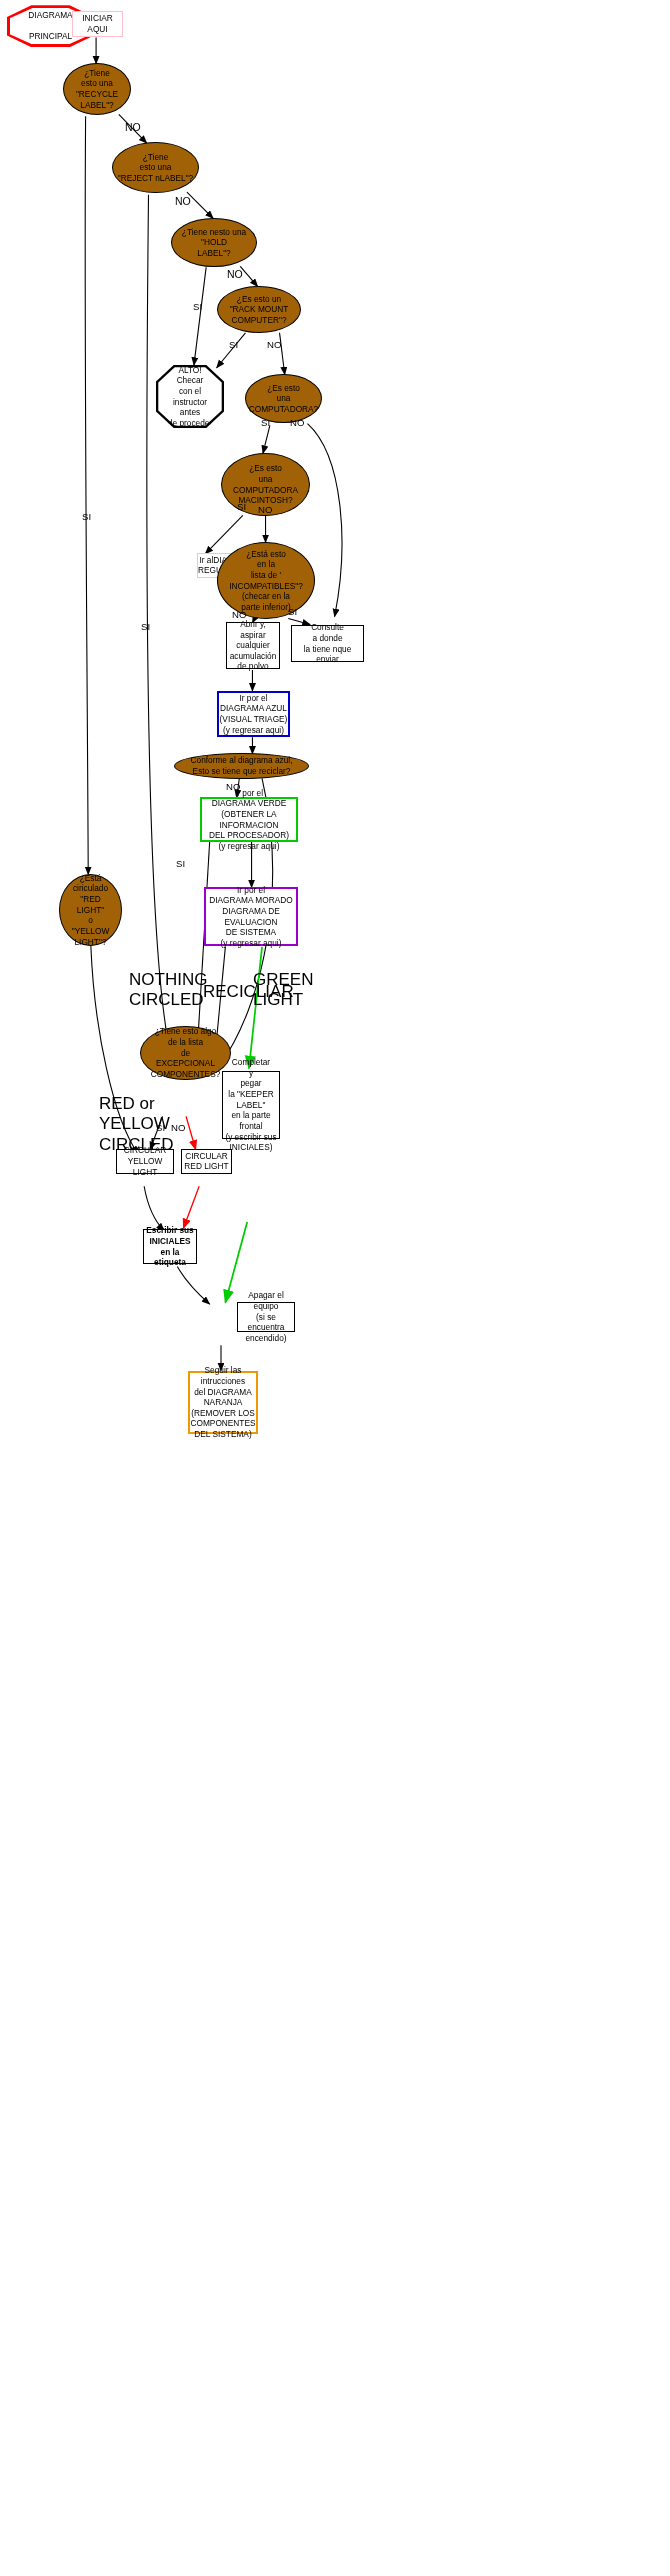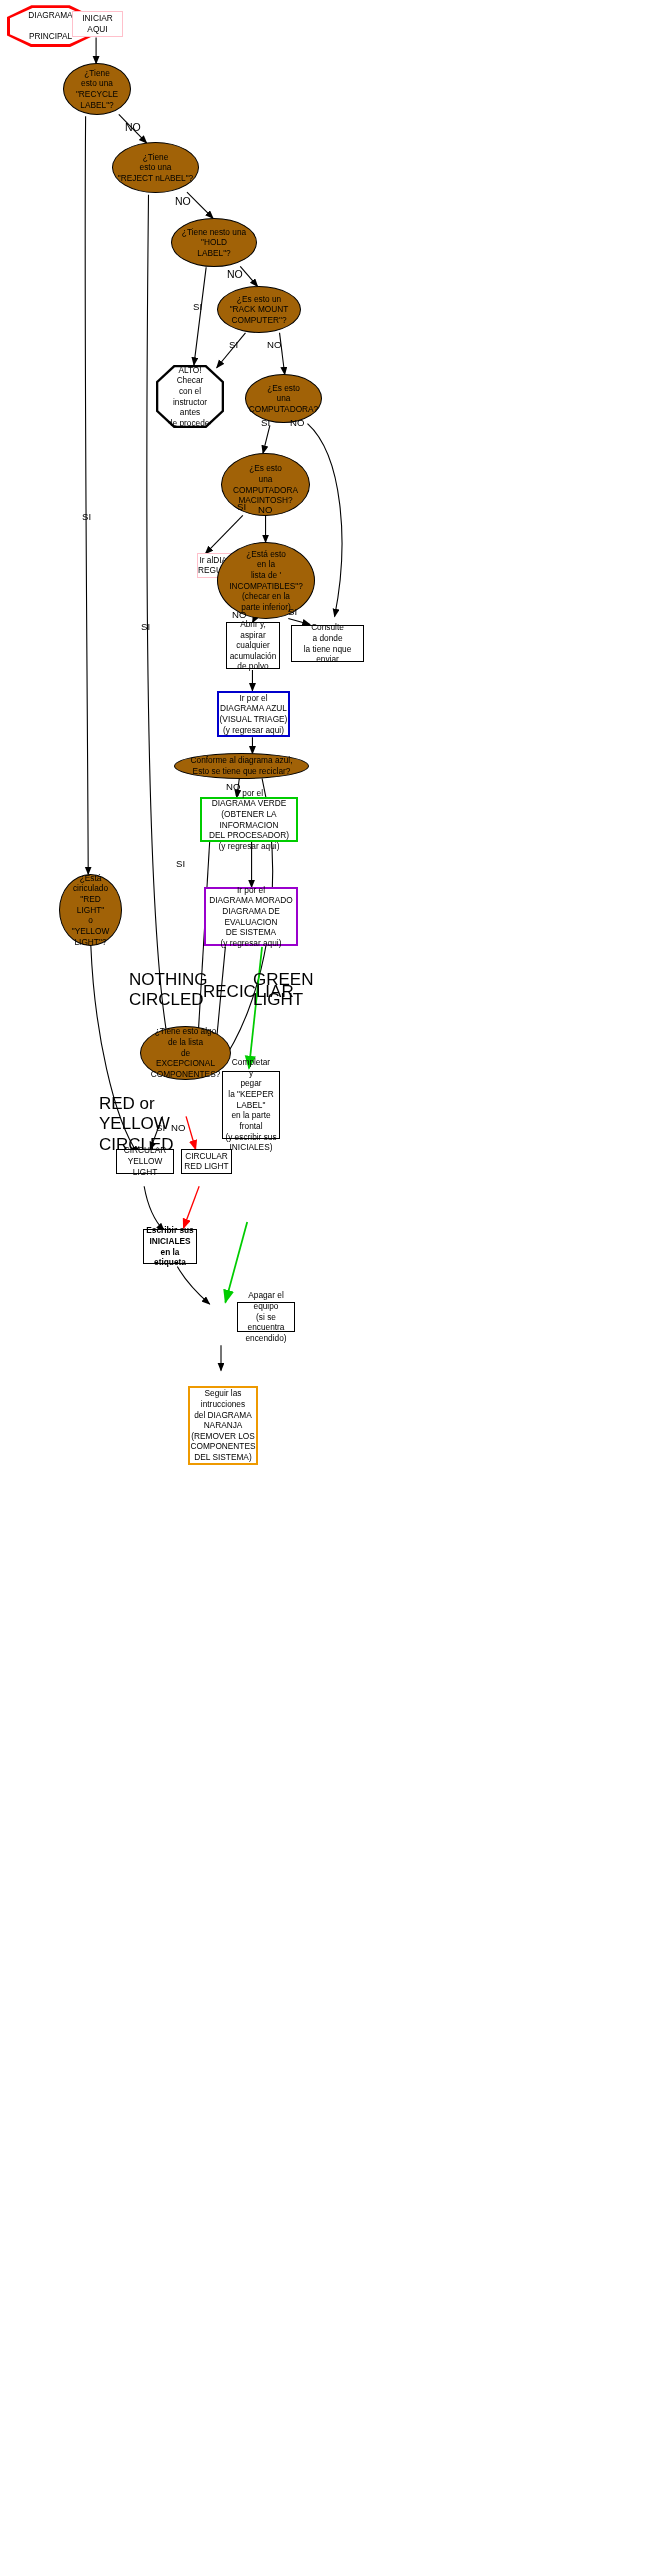--- a/index.html
+++ b/index.html
@@ -278,21 +278,21 @@
 en la etiqueta</span>
   </div>
 
   <div class="node rect" style="left:201px;top:1302px;width:58px;height:30px;margin-left:36px;">
     <span class="txt">Apagar el
 equipo
 (si se encuentra
 encendido)</span>
   </div>
 
-  <div class="node rect orange" style="left:188px;top:1371px;width:70px;height:79px;margin-top:15px;">
+  <div class="node rect orange" style="left:188px;top:1371px;width:70px;height:63px;">
     <span class="txt">Seguir las
 intrucciones
 del DIAGRAMA
 NARANJA
 (REMOVER LOS
 COMPONENTES
 DEL SISTEMA)</span>
   </div>
 
   <div class="elabel" style="left:125px;top:121px;">NO</div>

